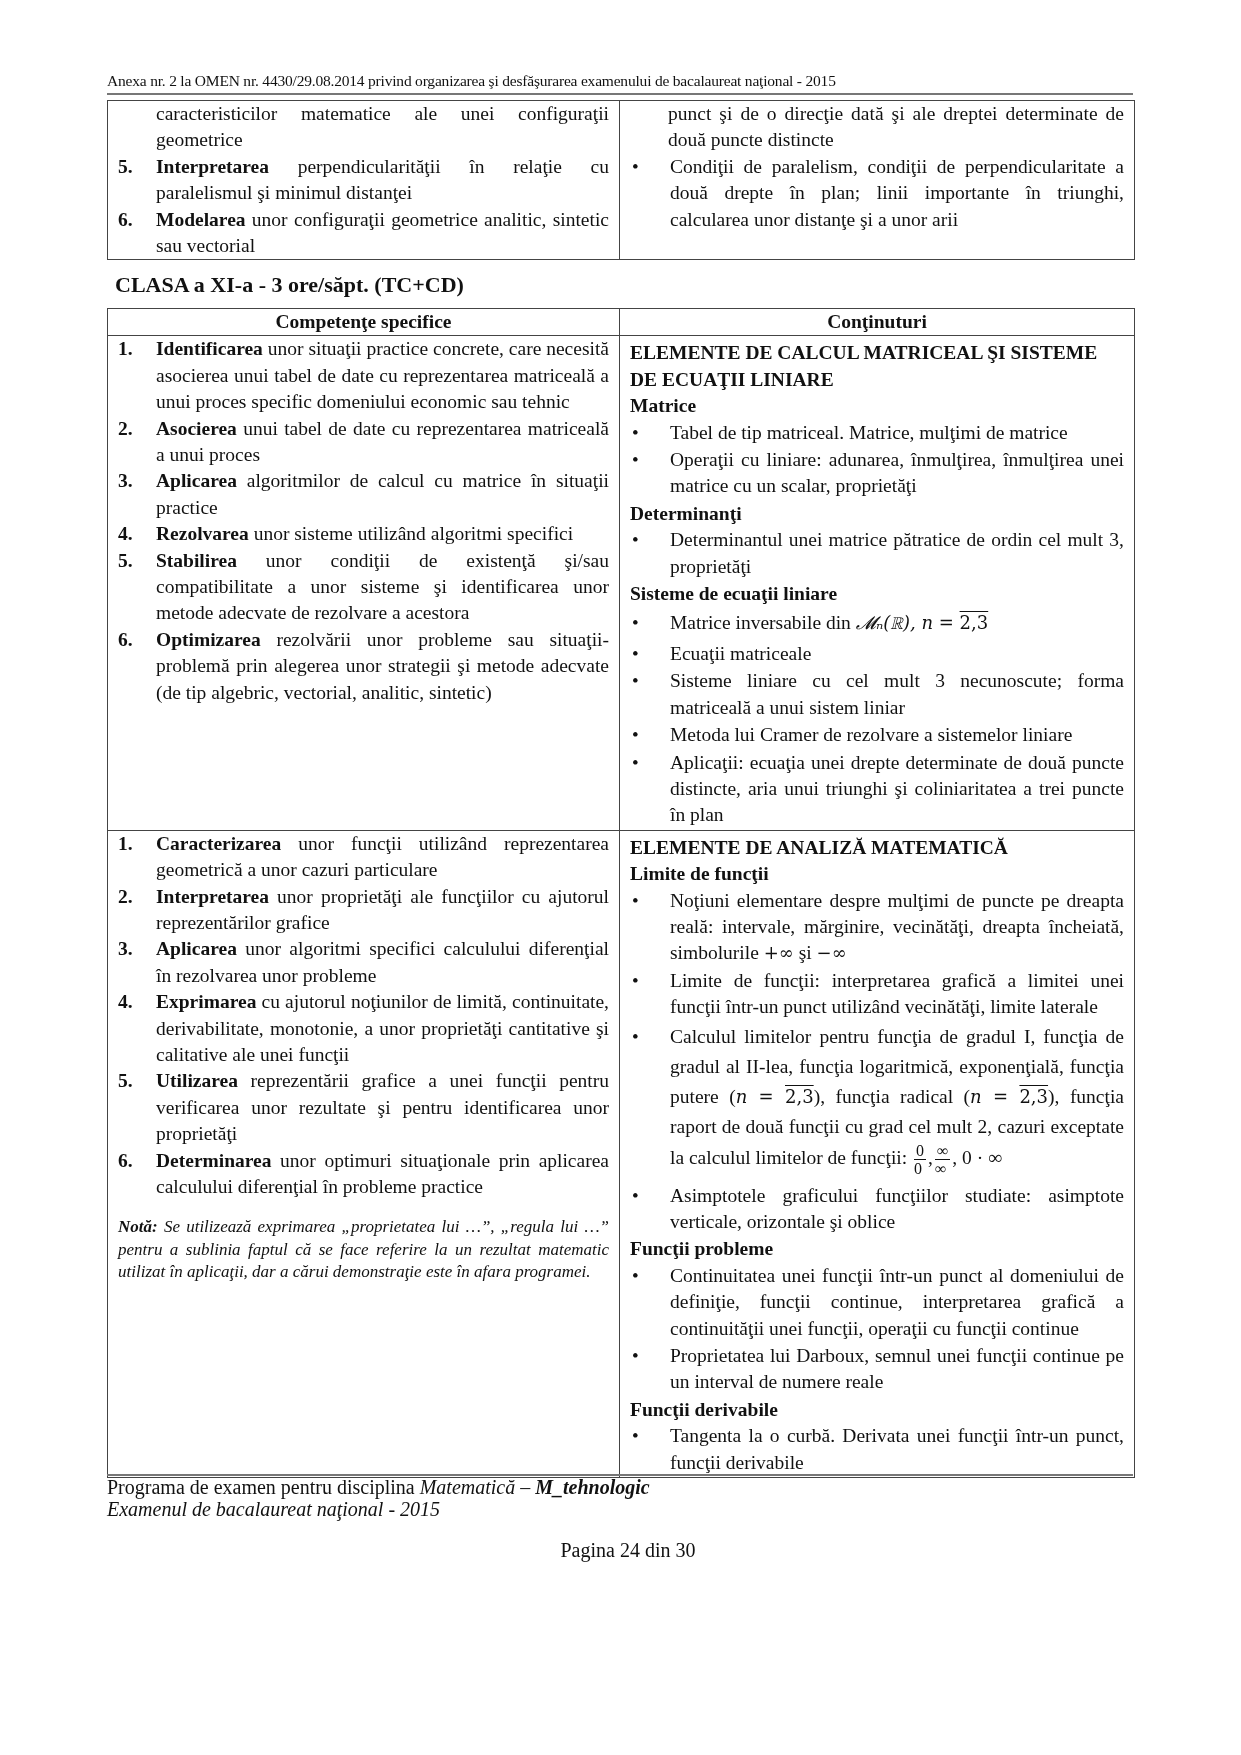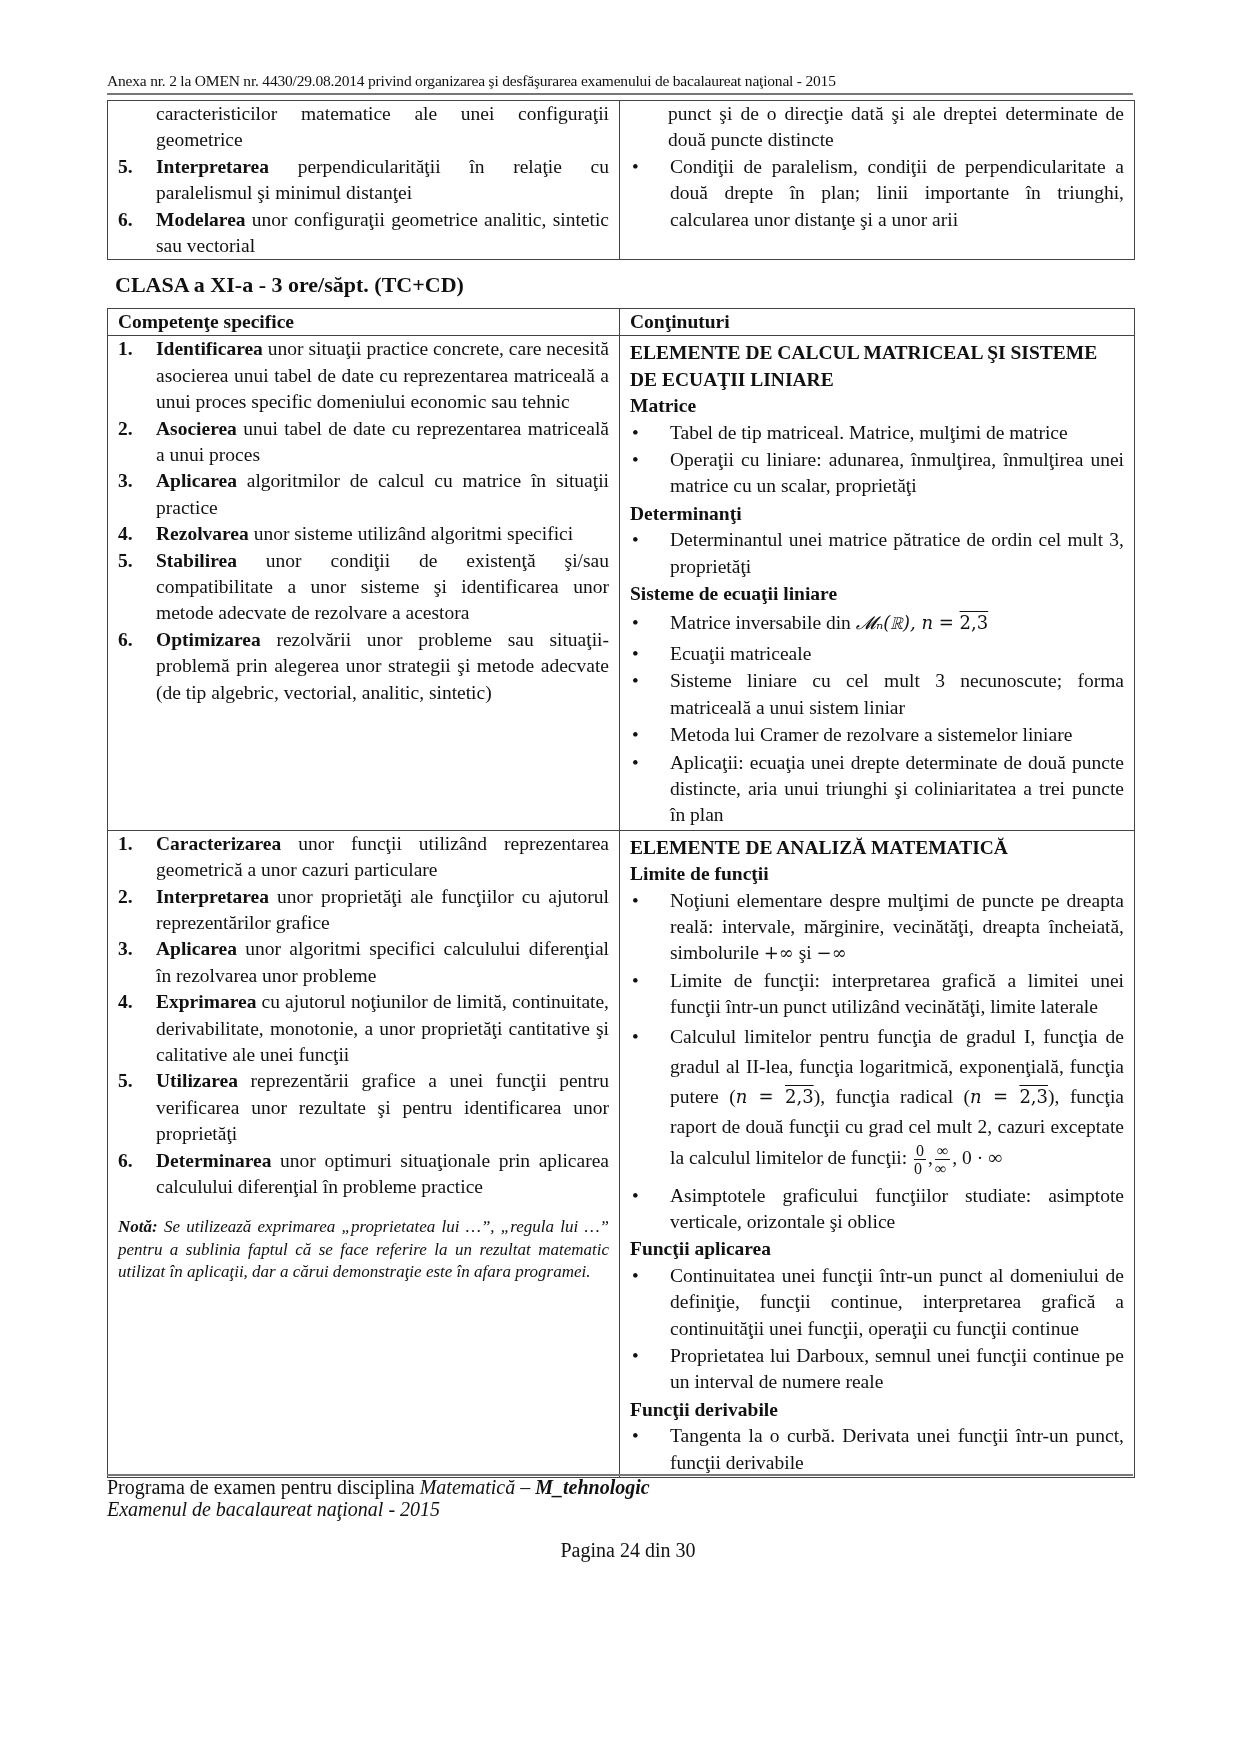--- a/index.html
+++ b/index.html
@@ -24,21 +24,21 @@
     vertical-align: top; padding: 0 10px 0 10px;
   }
   table.grid col.left { width: 512px; }
   table.grid col.right { width: 515px; }
   .top-table { top: 100px; }
   .class-title {
     position: absolute; left: 115px; top: 272px; width: 1027px;
     text-align: left; font-weight: bold; font-size: 22px;
   }
   .main-table { top: 308px; }
-  .col-head { font-weight: bold; }
+  .col-head { text-align: center; font-weight: bold; }
   ol.num { list-style: none; margin: 0; padding: 0; }
   ol.num li { display: flex; text-align: justify; }
   ol.num li .n { flex: 0 0 38px; font-weight: bold; }
   ol.num li .t { flex: 1; text-align: justify; text-align-last: left; }
   ol.num li .t b { font-weight: bold; }
   ul.bul { list-style: none; margin: 0; padding: 0; }
   ul.bul li { display: flex; margin-bottom: 1px; }
   ul.bul li .b { flex: 0 0 38px; padding-left: 2px; font-size: 19px; }
   ul.bul li .t { flex: 1; text-align: justify; text-align-last: left; }
   .sec-title { font-weight: bold; margin-top: 4px; }
@@ -238,21 +238,21 @@
             </li>
         <li style="line-height:30px">
               <span class="b">•</span>
               <span class="t"><span>Calculul limitelor pentru funcţia de gradul I, funcţia de gradul al II-lea, funcţia logaritmică, exponenţială, funcţia putere (</span><span class="math">n = </span><span class="math ovl">2,3</span><span>), funcţia radical (</span><span class="math">n = </span><span class="math ovl">2,3</span><span>), funcţia raport de două funcţii cu grad cel mult 2, cazuri exceptate la calculul limitelor de funcţii: </span><span class="frac"><span class="num">0</span><span>0</span></span>,<span class="frac"><span class="num">∞</span><span>∞</span></span><span>, 0 · ∞</span></span>
             </li>
         <li style="margin-top:6px">
               <span class="b">•</span>
               <span class="t">Asimptotele graficului funcţiilor studiate: asimptote verticale, orizontale şi oblice</span>
             </li>
       </ul>
-      <div class="sub-title">Funcţii aplicarea</div>
+      <div class="sub-title">Funcţii probleme</div>
       <ul class="bul">
         <li>
               <span class="b">•</span>
               <span class="t">Continuitatea unei funcţii într-un punct al domeniului de definiţie, funcţii continue, interpretarea grafică a continuităţii unei funcţii, operaţii cu funcţii continue</span>
             </li>
         <li>
               <span class="b">•</span>
               <span class="t">Proprietatea lui Darboux, semnul unei funcţii continue pe un interval de numere reale</span>
             </li>
       </ul>

